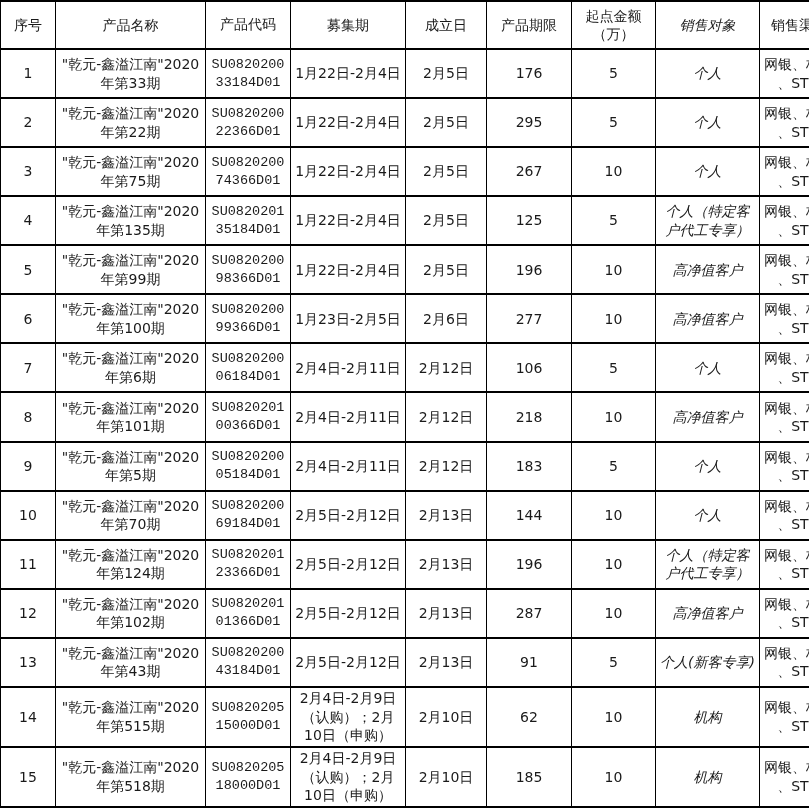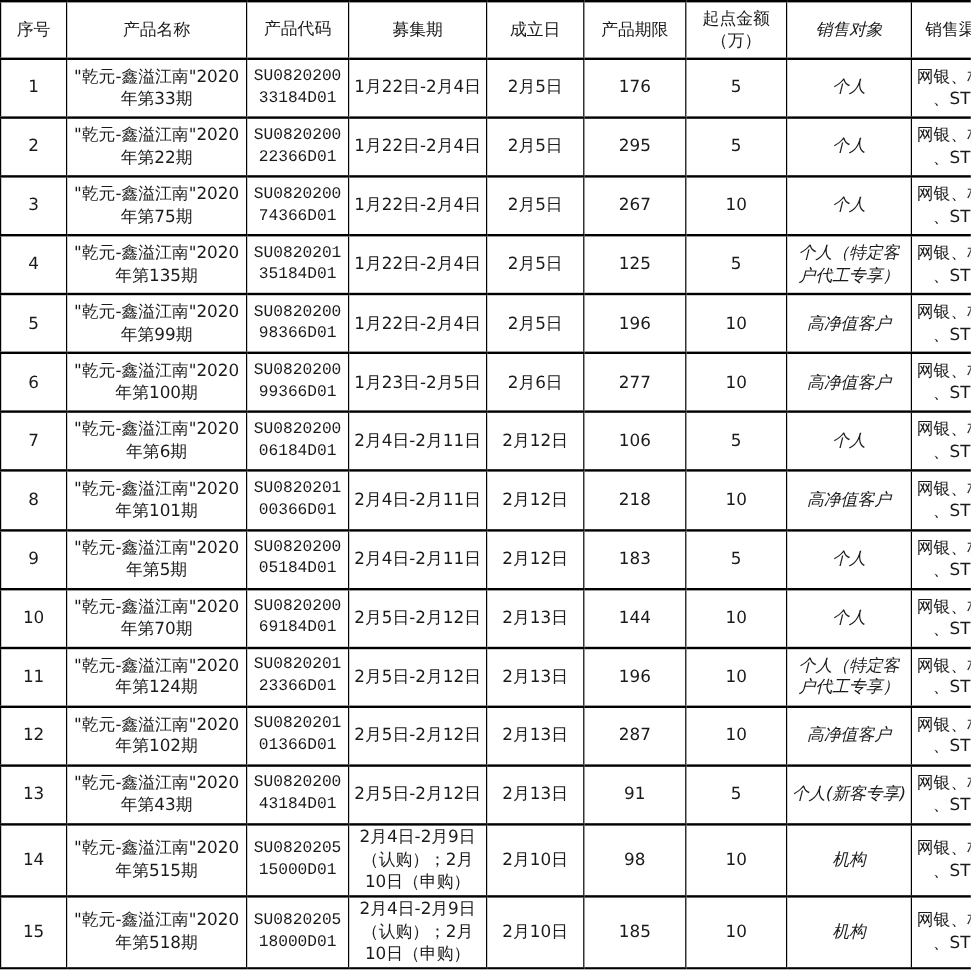--- a/index.html
+++ b/index.html
@@ -222,21 +222,21 @@
         <td class="cell-min_amount">5</td>
         <td class="cell-target">个人(新客专享)</td>
         <td class="cell-channels">网银、柜面、STM</td>
       </tr>
       <tr>
         <td class="cell-index">14</td>
         <td class="cell-name">"乾元-鑫溢江南"2020年第515期</td>
         <td class="cell-code">SU082020515000D01</td>
         <td class="cell-period">2月4日-2月9日（认购）；2月10日（申购）</td>
         <td class="cell-established">2月10日</td>
-        <td class="cell-term">98</td>
+        <td class="cell-term">62</td>
         <td class="cell-min_amount">10</td>
         <td class="cell-target">机构</td>
         <td class="cell-channels">网银、柜面、STM</td>
       </tr>
       <tr>
         <td class="cell-index">15</td>
         <td class="cell-name">"乾元-鑫溢江南"2020年第518期</td>
         <td class="cell-code">SU082020518000D01</td>
         <td class="cell-period">2月4日-2月9日（认购）；2月10日（申购）</td>
         <td class="cell-established">2月10日</td>

